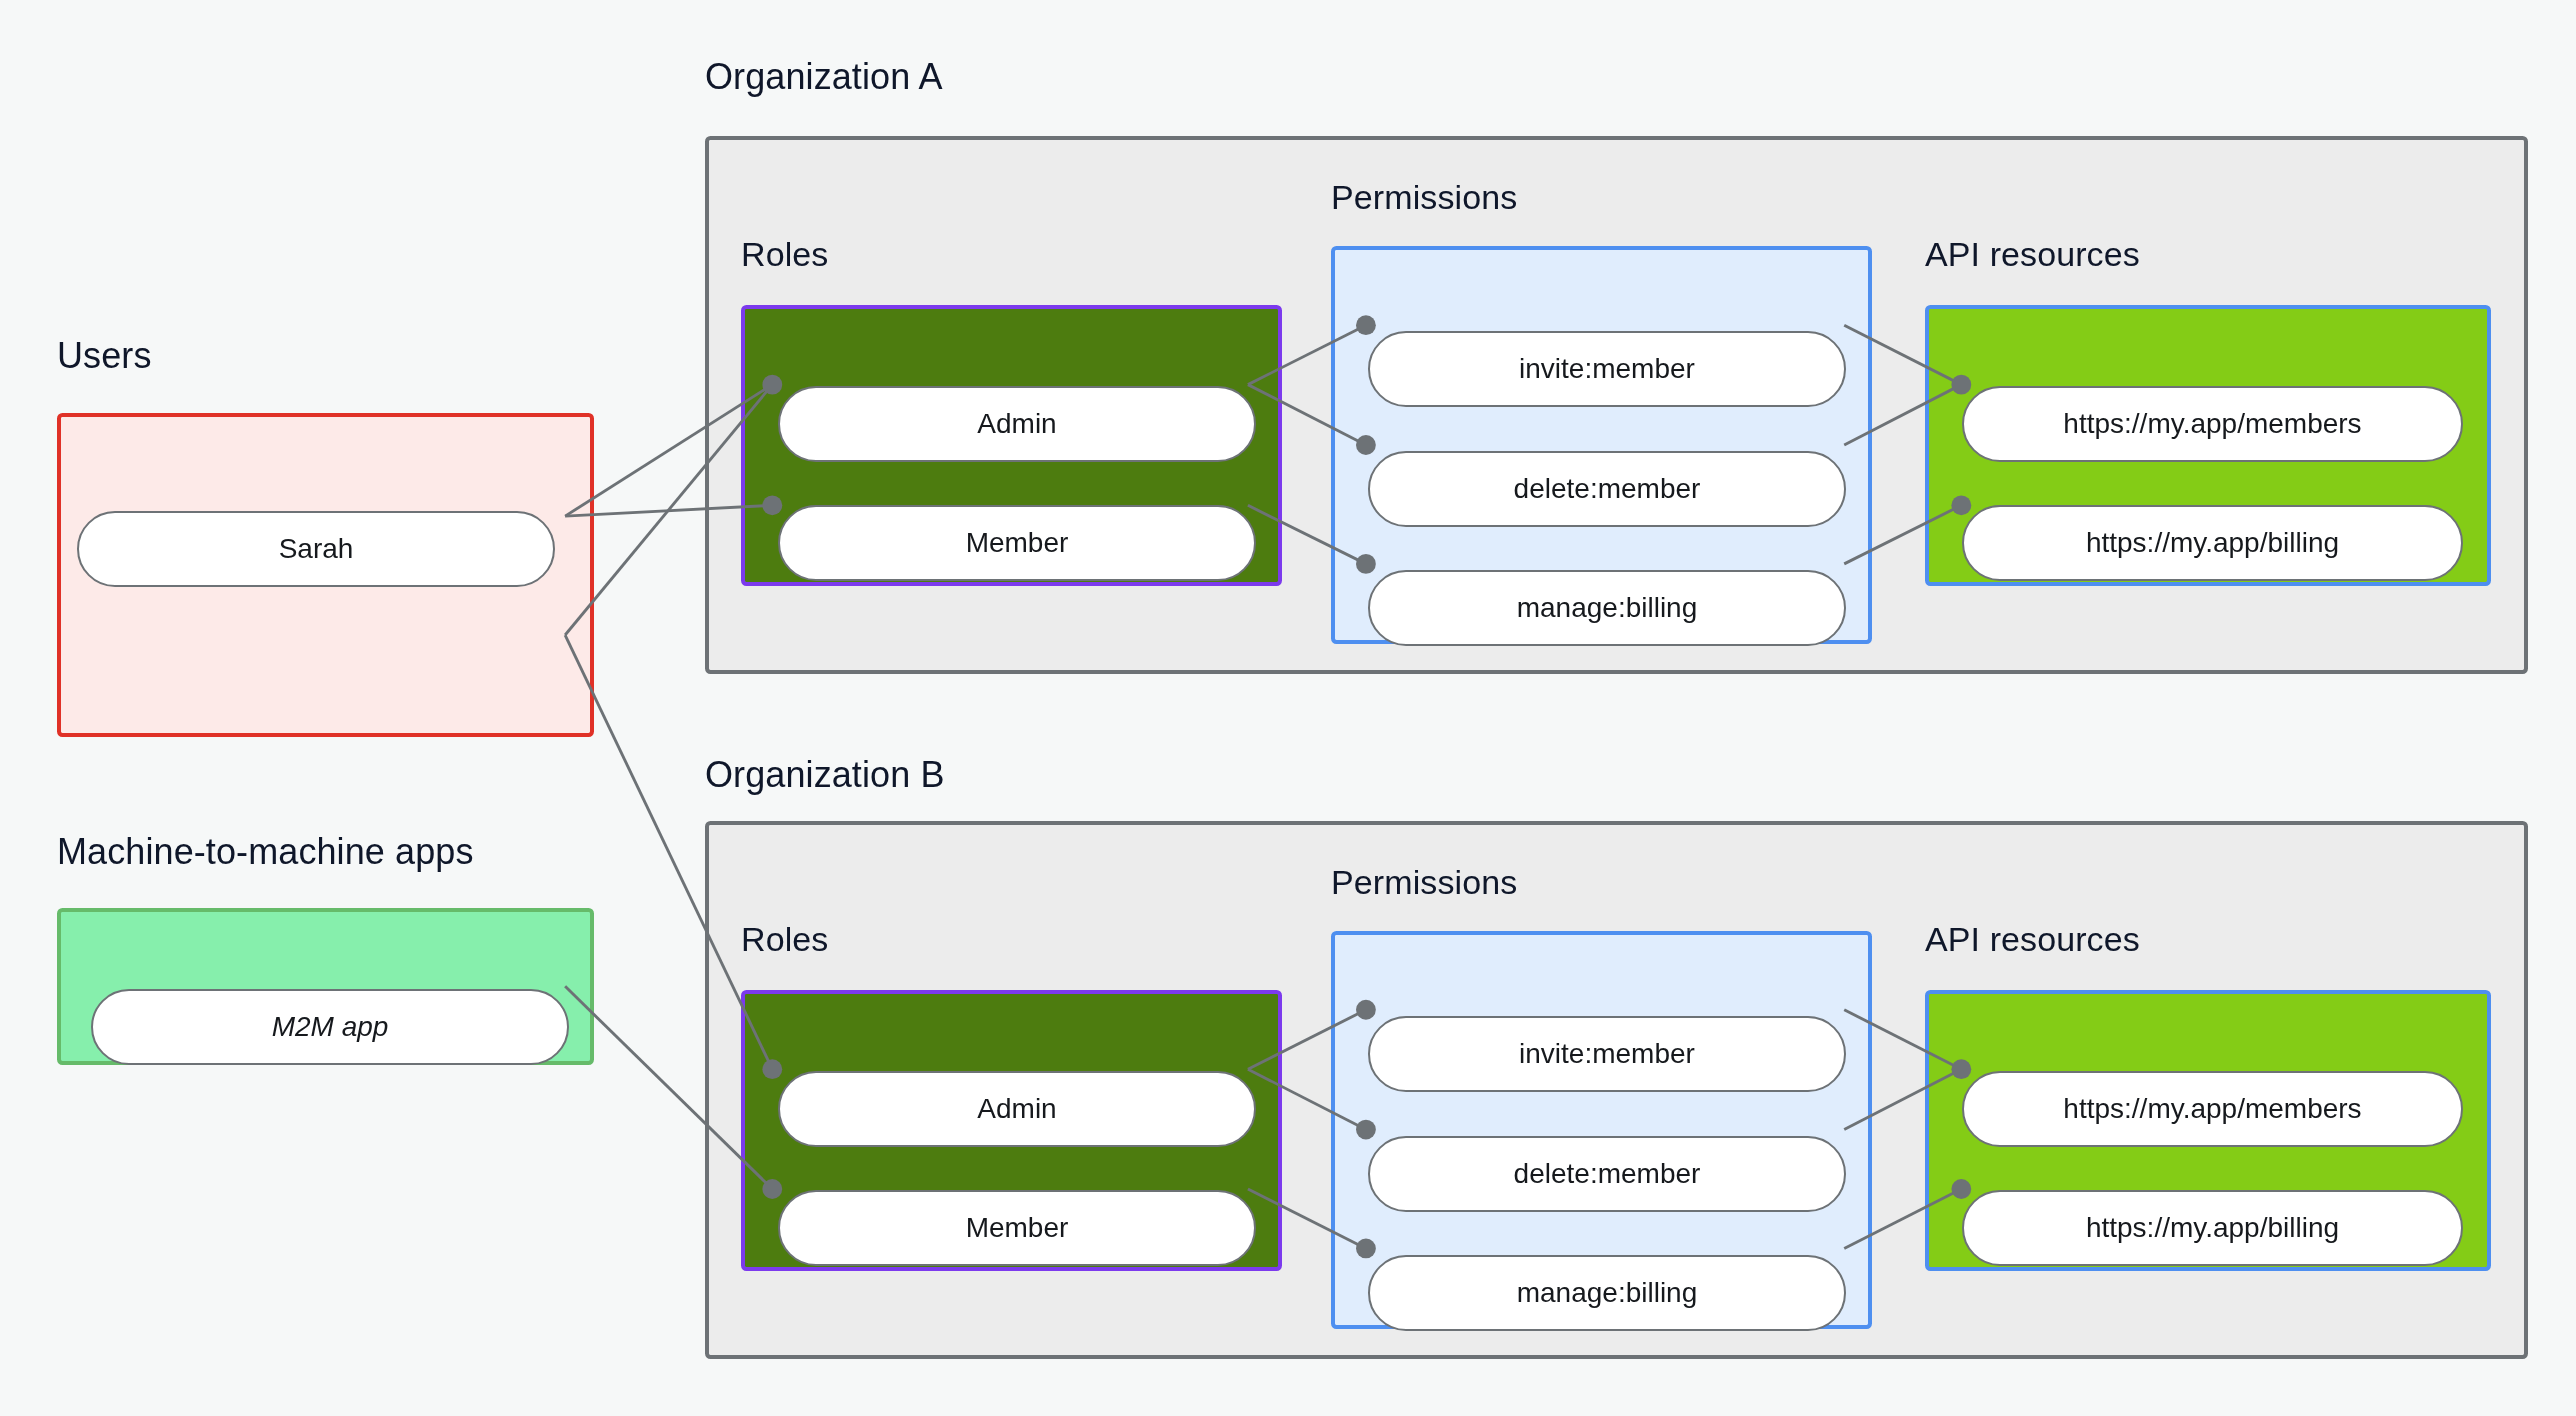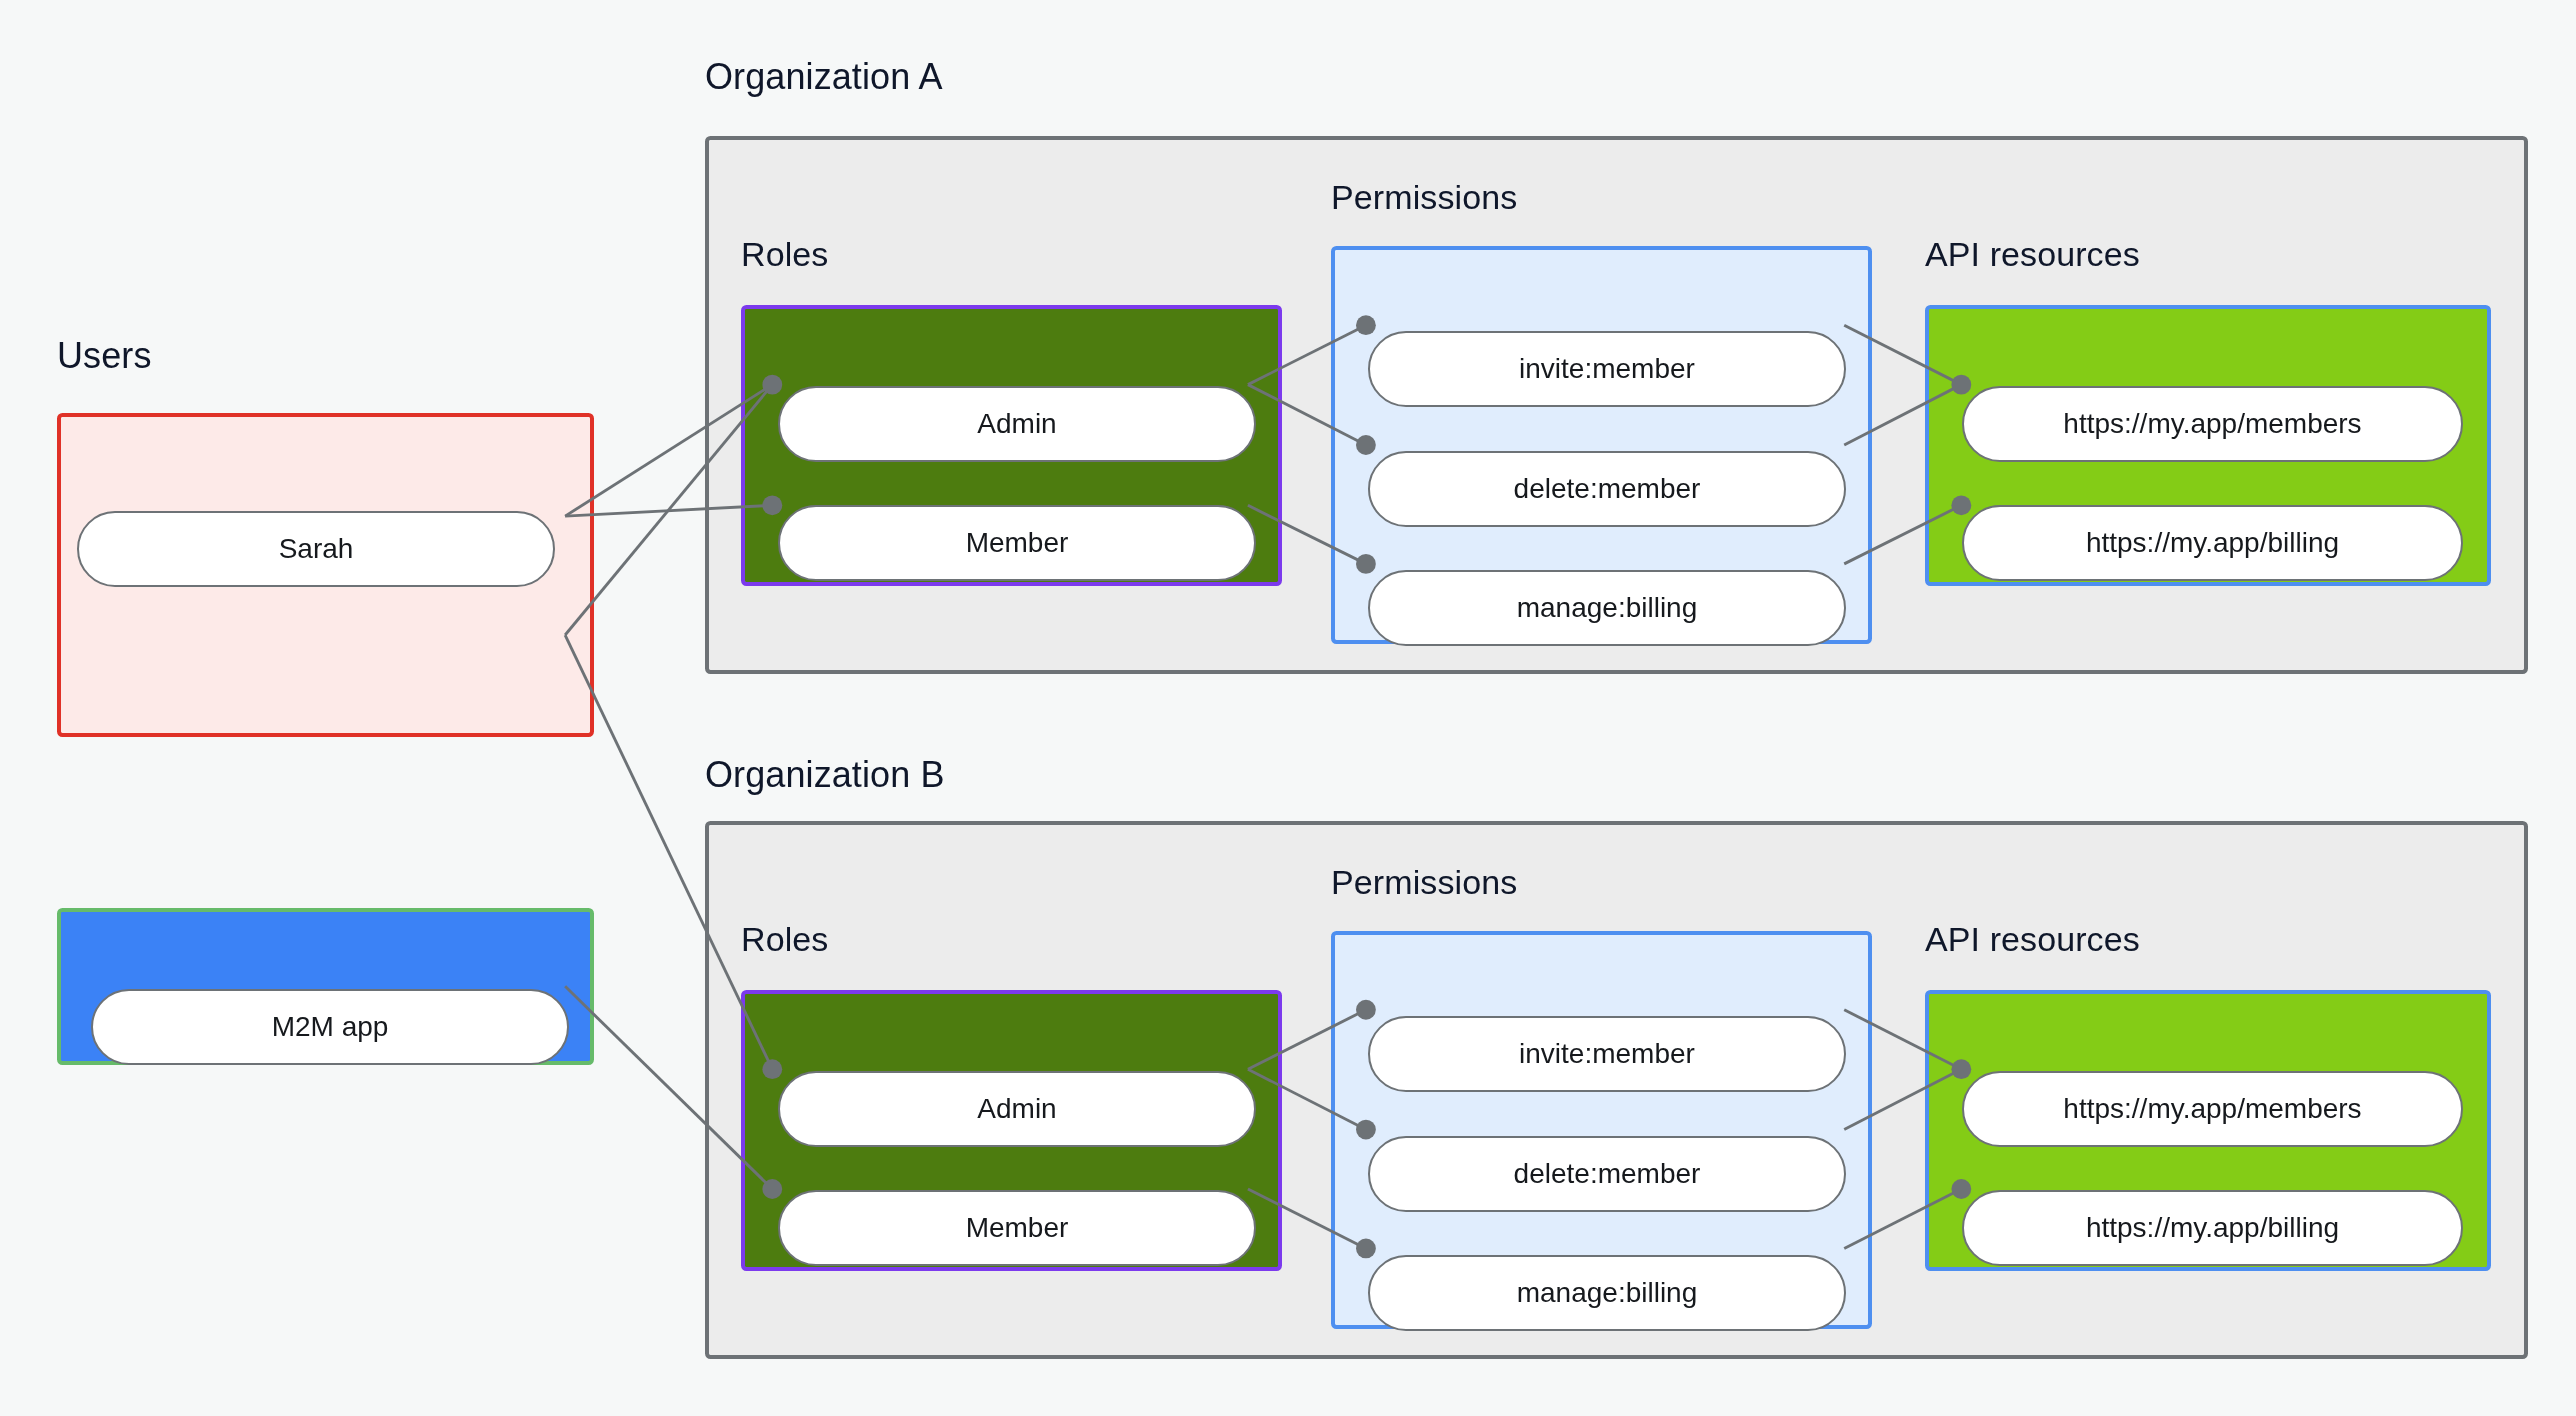--- a/index.html
+++ b/index.html
@@ -34,22 +34,23 @@
   }
   .box-org {
     background: #ececec;
     border: 4.5px solid #6d7276;
   }
   .box-users {
     background: #fdeae8;
     border: 4.5px solid #e03127;
   }
   .box-m2m {
-    background: #3b82f6;
+    background: #86efac;
     border: 4.5px solid #66bb6a;
+    font-style: italic;
   }
   .box-roles {
     background: #4d7c0f;
     border: 4.5px solid #7c3aed;
   }
   .box-perms {
     background: #e0edfd;
     border: 4.5px solid #4e8ff0;
   }
   .box-api {
@@ -139,20 +140,21 @@
     <circle cx="2177" cy="1187" r="11"></circle>
     <circle cx="2177" cy="1320" r="11"></circle>
   </svg>
 
   <div class="grp-label" style="left:57px; top:335px;">Users</div>
 
   <div class="box box-users" style="left:57px; top:413px; width:537px; height:324px;">
     <div class="pill" style="left:16px; top:58px; width:478px; height:76px;">Sarah</div>
   </div>
 
+  <div class="grp-label" style="left:57px; top:831px;">Machine-to-machine apps</div>
 
   <div class="box box-m2m" style="left:57px; top:908px; width:537px; height:157px;">
     <div class="pill" style="left:30px; top:41px; width:478px; height:76px;">M2M app</div>
   </div>
 
   <div class="grp-label" style="left:705px; top:56px;">Organization A</div>
 
   <div class="box box-org" style="left:705px; top:136px; width:1823px; height:538px;">
 
     <div class="grp-label" style="left:32px; top:95px; font-size:34px;">Roles</div>

